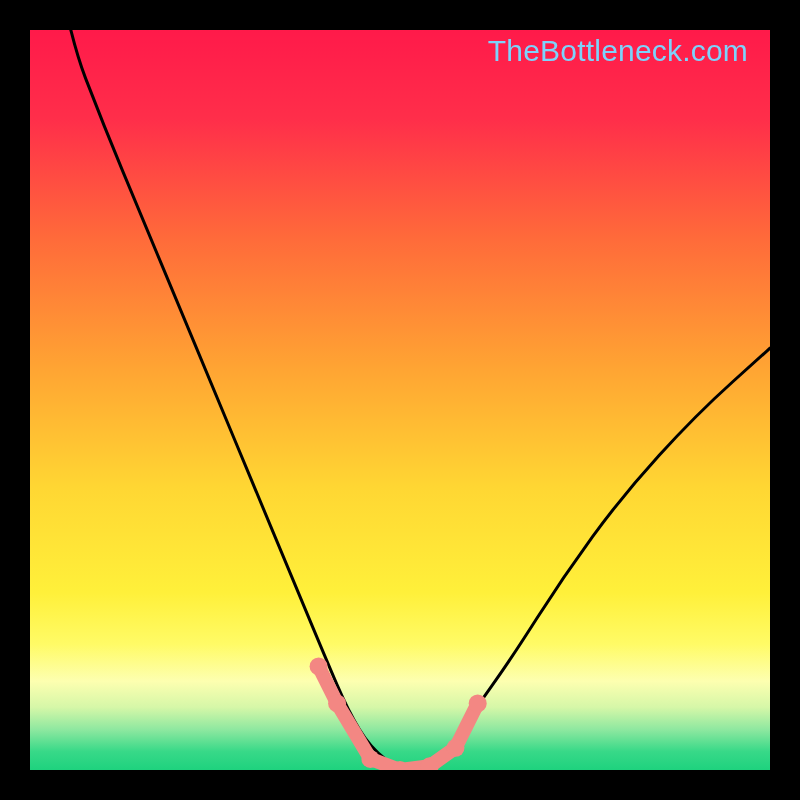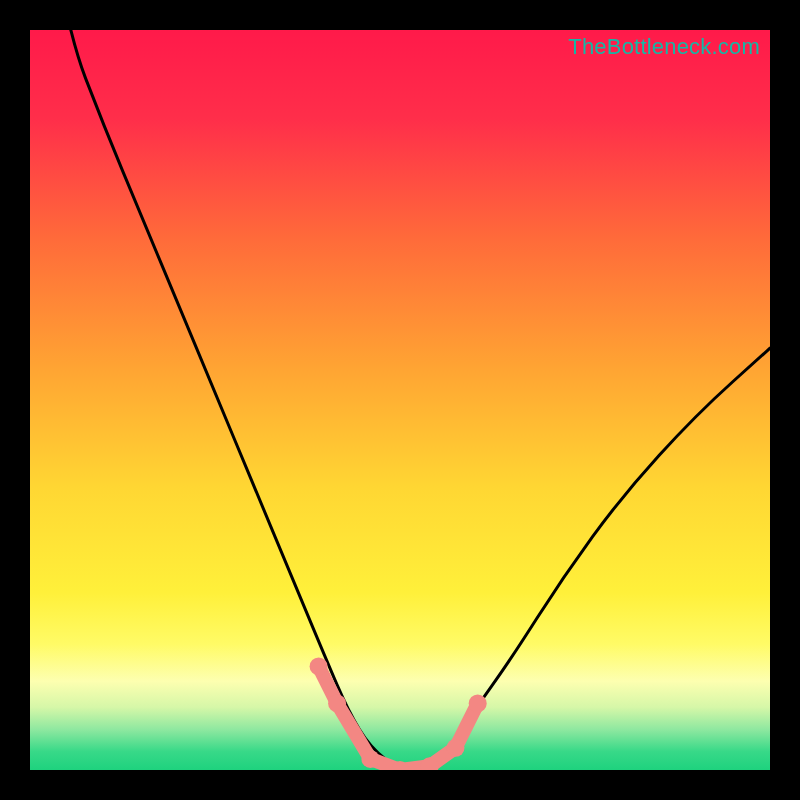--- a/index.html
+++ b/index.html
@@ -22,24 +22,24 @@
   .gradient {
     position: absolute;
     left: 0;
     top: 0;
     width: 100%;
     height: 100%;
   }
   .watermark {
     position: absolute;
     top: 4px;
-    right: 10px;
-    font-size: 22px;
+    right: 22px;
+    font-size: 30px;
     font-weight: 500;
-    color: #14b8a6;
+    color: #7dd3fc;
     letter-spacing: 0.2px;
   }
   svg.curve {
     position: absolute;
     left: 0;
     top: 0;
     width: 740px;
     height: 740px;
     overflow: visible;
   }

